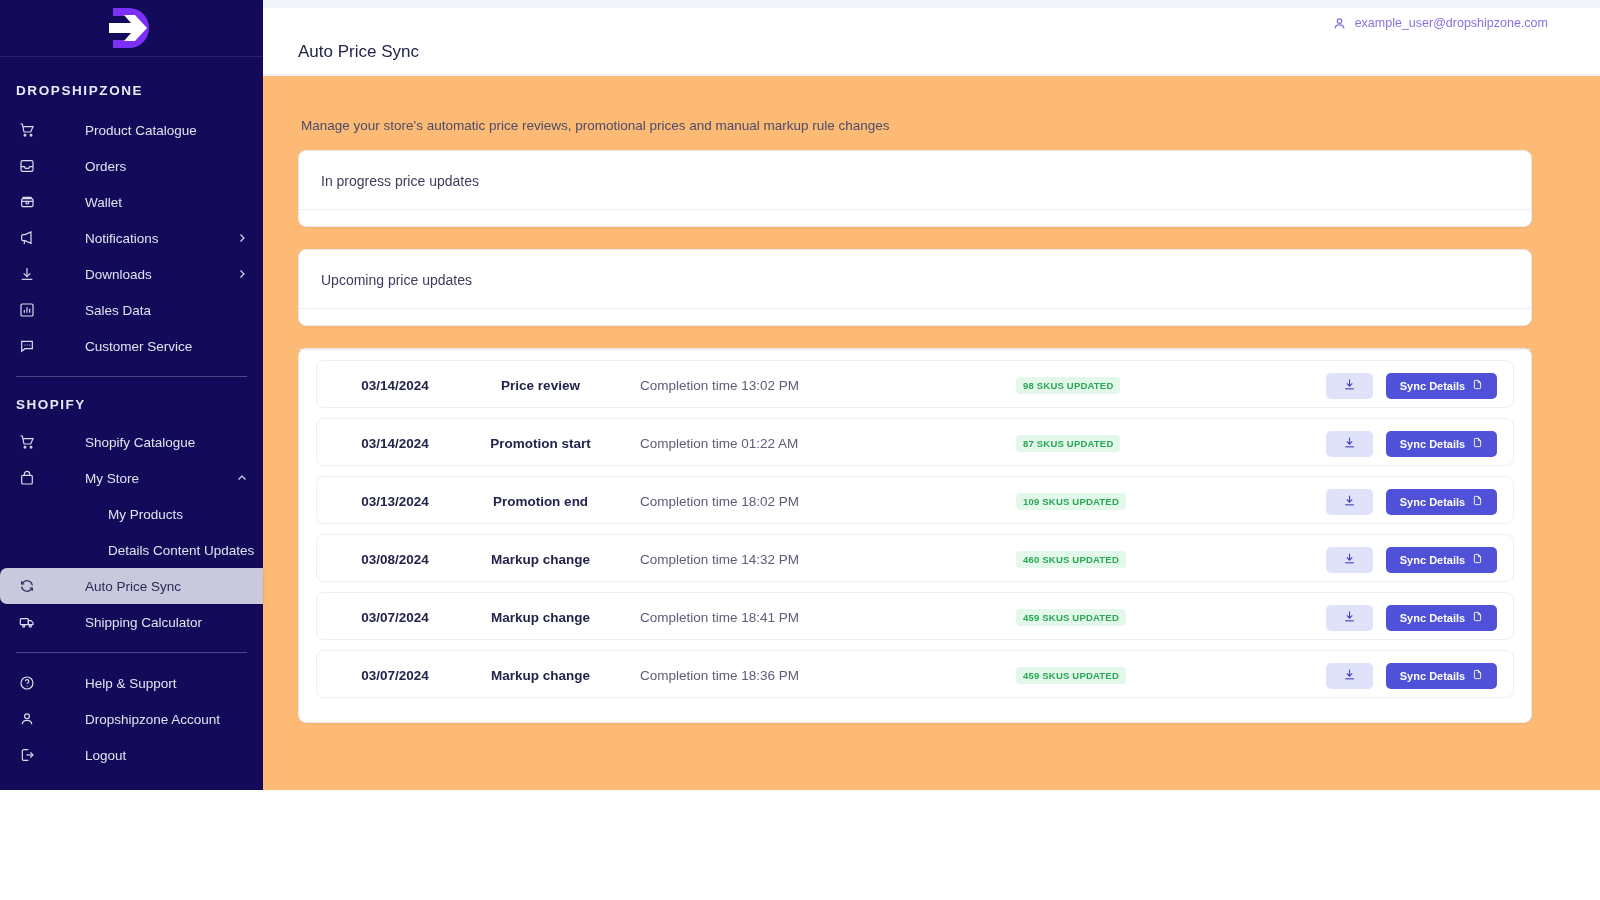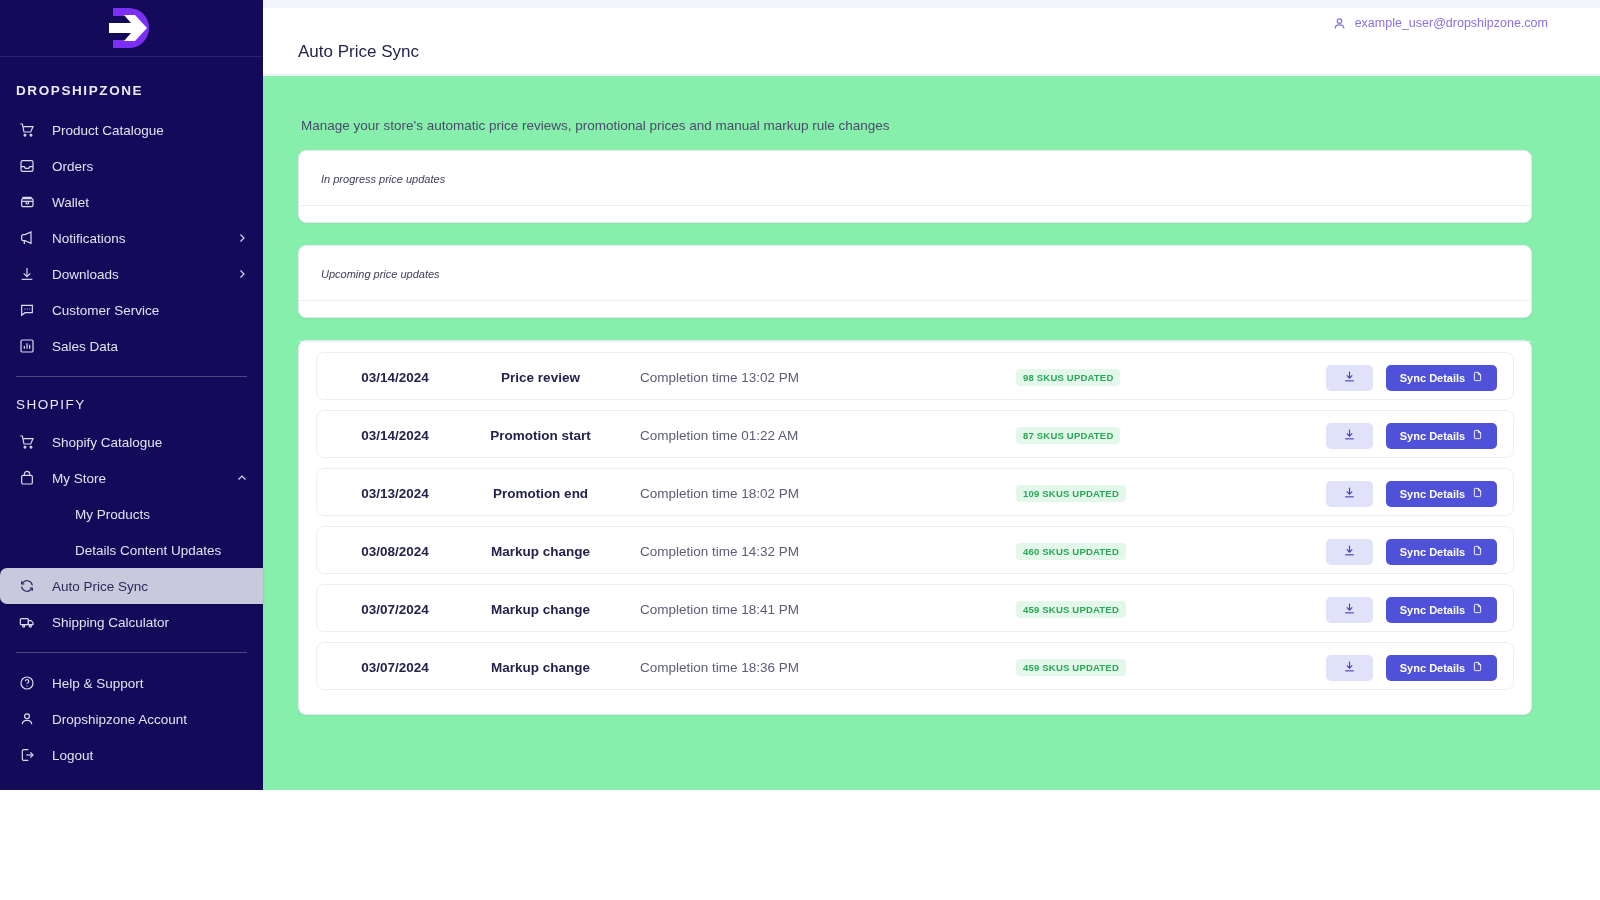--- a/index.html
+++ b/index.html
@@ -27,31 +27,31 @@
     font-size:13.5px; font-weight:bold; letter-spacing:1.6px; color:#e9e9f5;
   }
   .nav-item {
     display:flex; align-items:center; height:36px; padding:0 14px 0 16px;
     color:#e2e2ef; font-size:13.5px; cursor:pointer; position:relative;
   }
   .nav-item .ico {
     width:22px; height:22px; display:inline-flex; align-items:center; justify-content:center;
     margin-right:14px; flex:none; color:#dcdcee;
   }
-  .nav-item .lbl { flex:1 1 auto; white-space:nowrap; }
+  .nav-item .lbl { flex:1 1 auto; white-space:nowrap;margin-left:33px; }
   .nav-item .chev { width:14px; height:14px; display:flex; align-items:center; justify-content:center; color:#d8d8ee; }
   .nav-item.active {
     background:#c9c9dd; color:#2a2a5a; border-radius:7px 0 0 7px;
     margin-left:0; box-shadow:0 1px 3px rgba(0,0,0,.18);
   }
   .nav-item.active .ico { color:#2a2a5a; }
   .nav-item.sub { padding-left:75px; font-size:13.5px; }
   .nav-sep { height:1px; background:#4a4a86; margin:12px 16px 12px 16px; }
   .group-title {
-    padding:8px 0 12px 16px; font-size:13.5px; font-weight:normal;
+    padding:8px 0 12px 16px; font-size:13.5px; font-weight:bold;
     letter-spacing:1.5px; color:#e9e9f5;
   }
 
   
   .topbar {
     position:absolute; left:263px; top:8px; width:1337px; height:30px;
     background:#ffffff; display:flex; align-items:center; justify-content:flex-end;
     padding-right:52px; gap:8px;
   }
   .user-ico { color:#8b6fe0; display:flex; align-items:center; }
@@ -60,29 +60,29 @@
   .titlebar {
     position:absolute; left:263px; top:30px; width:1337px; height:45px;
     background:#ffffff; display:flex; align-items:center; padding-left:35px;
     border-bottom:1px solid #efeff7;
   }
   .page-title { font-size:17px; color:#23234d; }
 
   
   .main {
     position:absolute; left:263px; top:76px; width:1337px; height:714px;
-    background:#86efac; padding:0 68px 0 35px; overflow:hidden;
+    background:#fdba74; padding:0 68px 0 35px; overflow:hidden;
   }
   .subtitle { font-size:13.5px; color:#4b4b6b; padding:42px 0 17px 3px; }
 
   .panel {
     background:#ffffff; border:1px solid #e8e8f2; border-radius:8px;
     box-shadow:0 1px 2px rgba(30,30,80,.05); margin-bottom:22px;
   }
-  .panel-head { padding:22px 22px 20px 22px; font-size:11px; color:#3c3c5c;font-style:italic; }
+  .panel-head { padding:22px 22px 20px 22px; font-size:14px; color:#3c3c5c; }
   .panel-divider { height:1px; background:#ededf5; }
   .panel-body-empty { height:16px; }
   .panel-body { padding:10px 17px 14px 17px; }
 
   
   .row {
     display:flex; align-items:center; height:48px;
     border:1px solid #edeef5; border-radius:8px; background:#ffffff;
     margin-bottom:10px; padding:3px 16px 0 10px;
   }
@@ -179,36 +179,36 @@
       <span class="lbl">Downloads</span>
       <span class="chev">
             <svg width="12" height="12" viewBox="0 0 24 24" fill="none" stroke="currentColor" stroke-width="2.4">
               <path d="M9 5l7 7-7 7"></path>
             </svg>
           </span>
     </div>
     <div class="nav-item">
       <span class="ico">
             <svg width="16" height="16" viewBox="0 0 24 24" fill="none" stroke="currentColor" stroke-width="1.8">
+              <rect x="3" y="3" width="18" height="18" rx="2"></rect>
+              <path d="M8 16v-4M12 16V8M16 16v-6"></path>
+            </svg>
+          </span>
+      <span class="lbl">Sales Data</span>
+    </div>
+    <div class="nav-item">
+      <span class="ico">
+            <svg width="16" height="16" viewBox="0 0 24 24" fill="none" stroke="currentColor" stroke-width="1.8">
               <path d="M4 5h16v11H9l-5 4V5z"></path>
               <circle cx="9" cy="10.5" r=".9" fill="currentColor" stroke="none"></circle>
               <circle cx="12.5" cy="10.5" r=".9" fill="currentColor" stroke="none"></circle>
               <circle cx="16" cy="10.5" r=".9" fill="currentColor" stroke="none"></circle>
             </svg>
           </span>
       <span class="lbl">Customer Service</span>
-    </div>
-    <div class="nav-item">
-      <span class="ico">
-            <svg width="16" height="16" viewBox="0 0 24 24" fill="none" stroke="currentColor" stroke-width="1.8">
-              <rect x="3" y="3" width="18" height="18" rx="2"></rect>
-              <path d="M8 16v-4M12 16V8M16 16v-6"></path>
-            </svg>
-          </span>
-      <span class="lbl">Sales Data</span>
     </div>
 
     <div class="nav-sep"></div>
 
     <div class="group-title">SHOPIFY</div>
 
     <div class="nav-item">
       <span class="ico">
             <svg width="16" height="16" viewBox="0 0 24 24" fill="none" stroke="currentColor" stroke-width="1.8">
               <path d="M2 3h3l2.5 12h10L21 7H6"></path>

